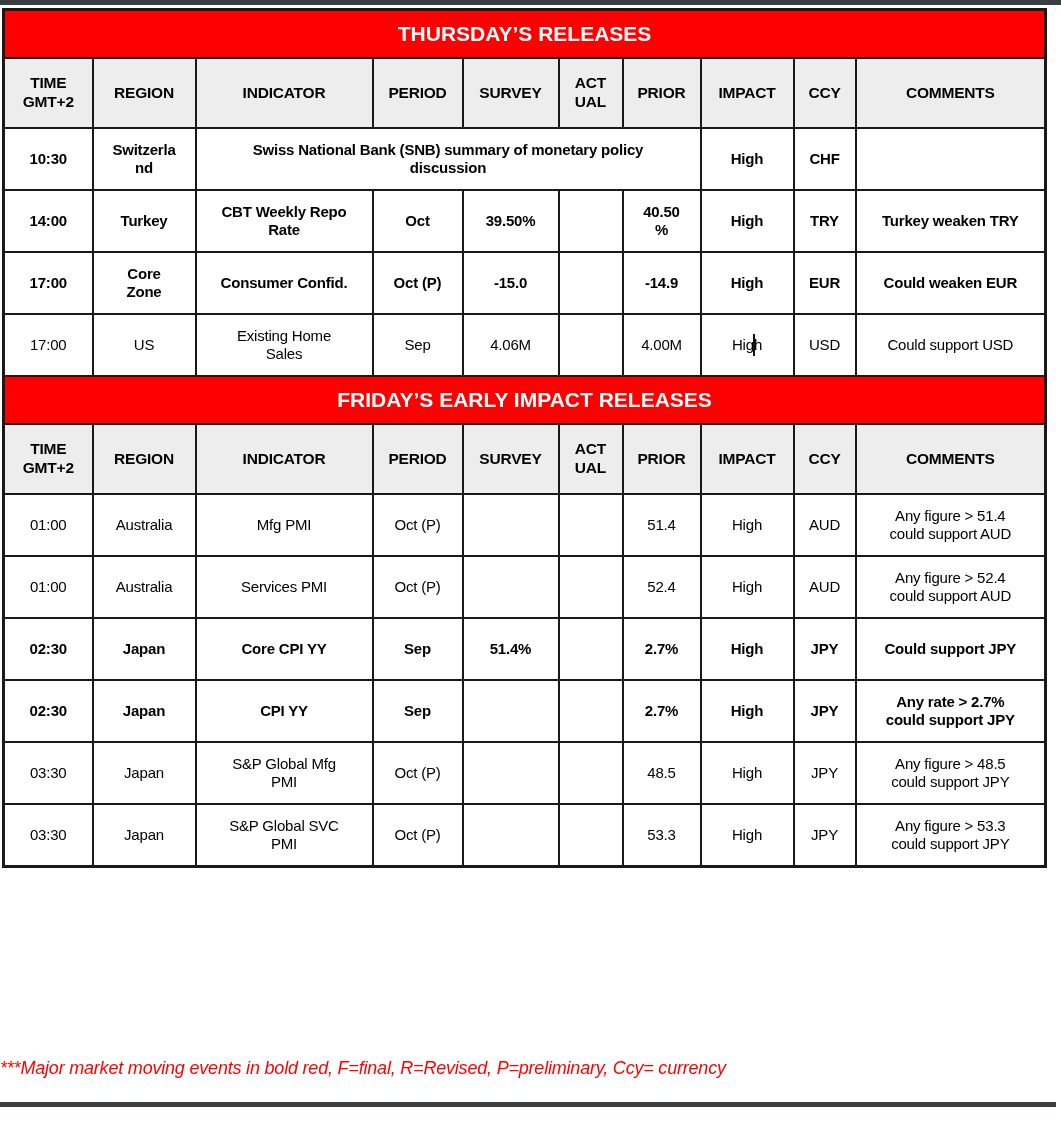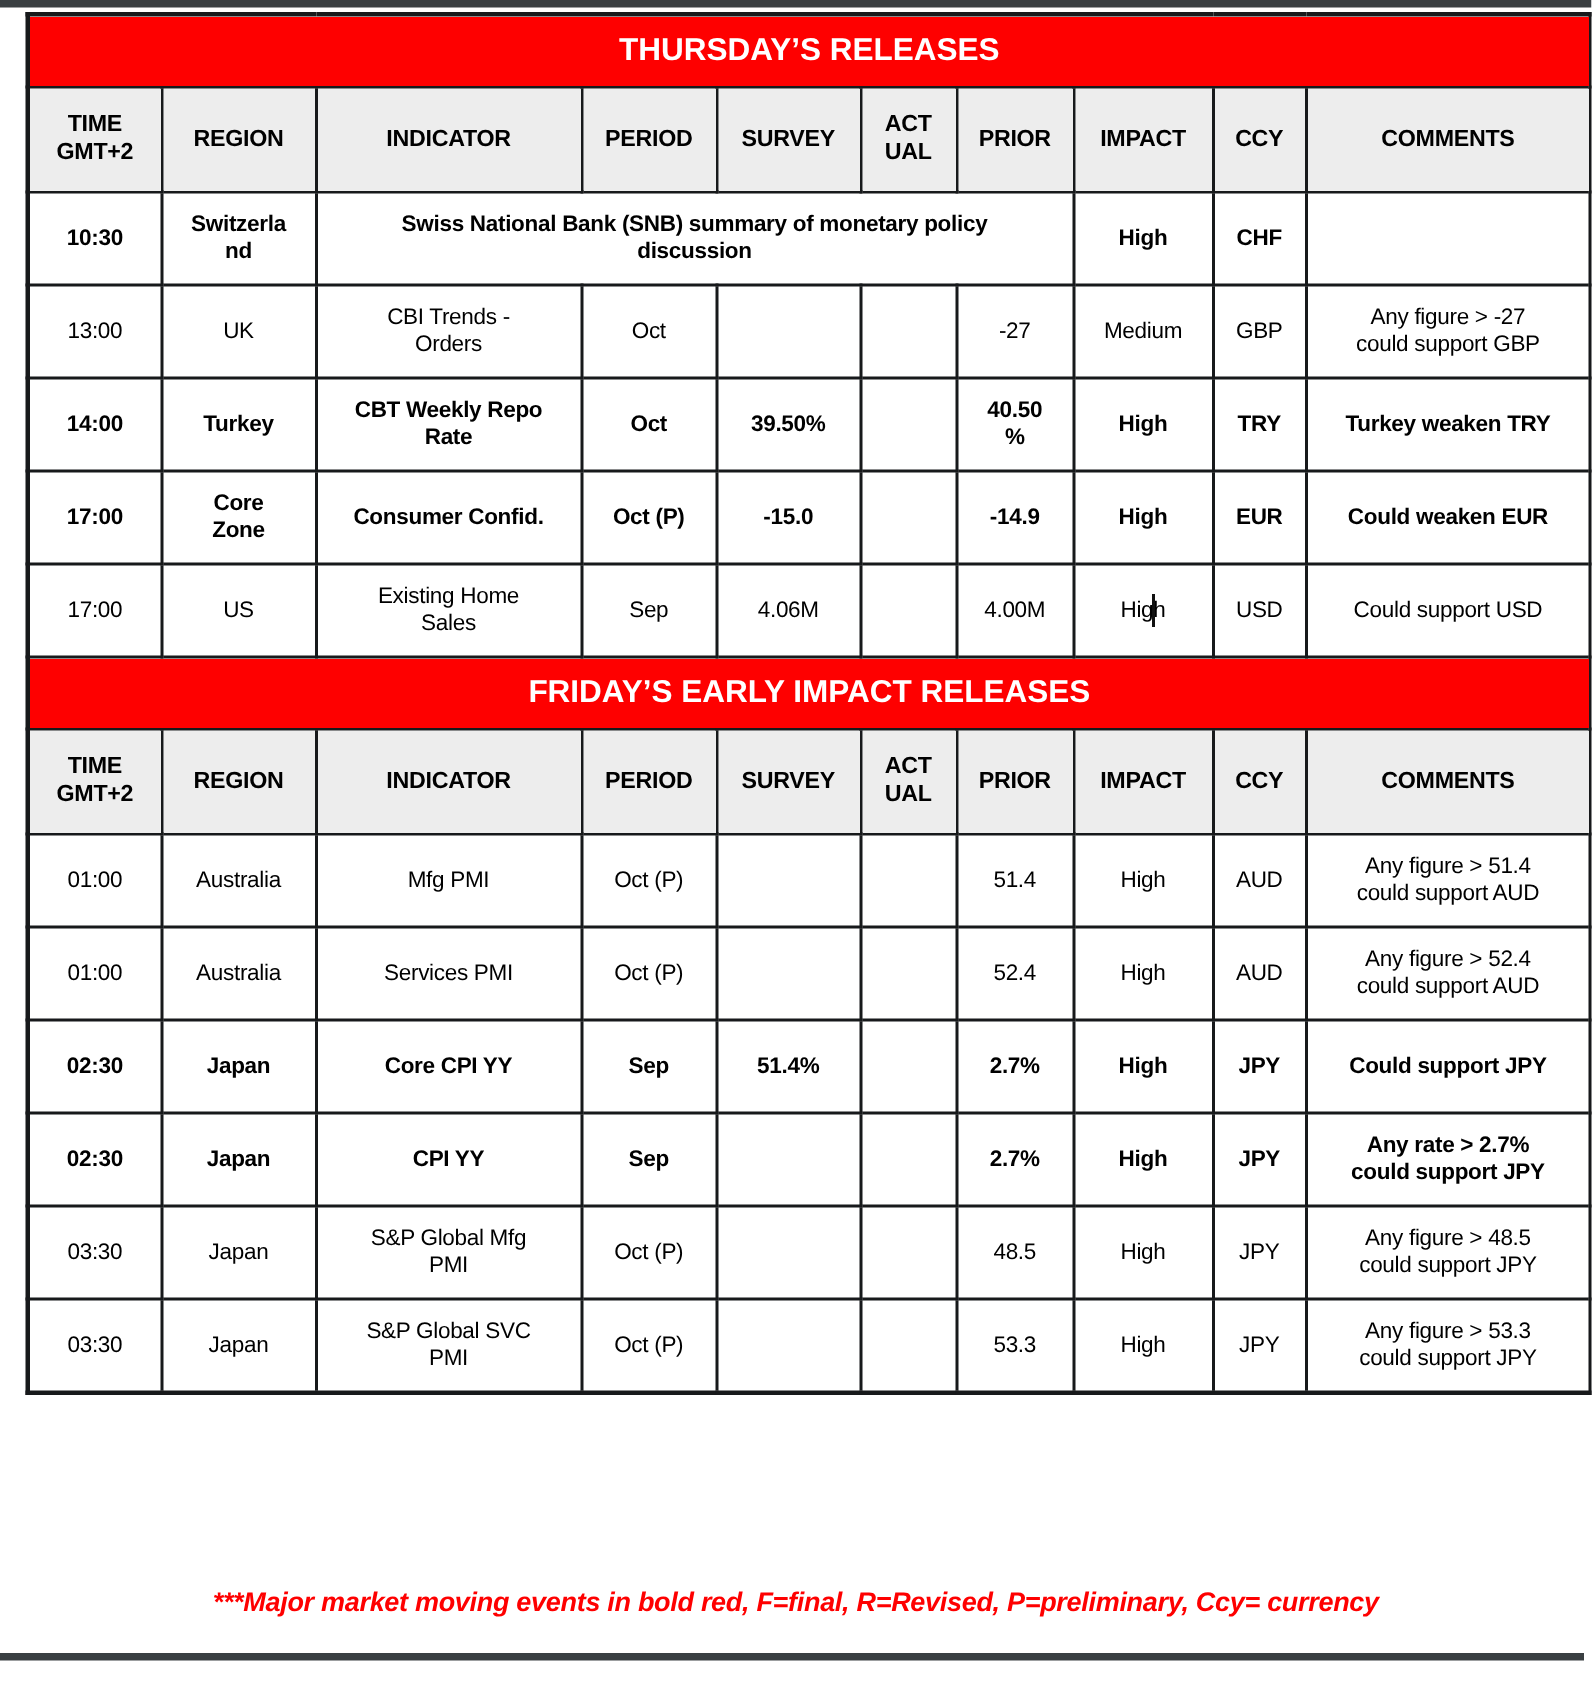--- a/index.html
+++ b/index.html
@@ -15,21 +15,21 @@
   }
   .top-line {
     position: absolute;
     top: 0; left: 0;
     width: 1061px; height: 5px;
     background: #3a3f42;
   }
   .table-wrap {
     position: absolute;
     top: 8px;
-    left: 17px;
+    left: 2px;
   }
   table.releases {
     border-collapse: collapse;
     table-layout: fixed;
     width: 1042px;
     border: 3px solid #17191b;
   }
   table.releases td, table.releases th {
     border: 2px solid #17191b;
     text-align: center;
@@ -67,23 +67,22 @@
     width: 2px;
     height: 22px;
     background: #111;
     pointer-events: none;
   }
   .footnote {
     position: absolute;
     top: 1058px;
     left: 0;
     width: 1061px;
-    text-align: center;
     color: #fe0000;
-    font-weight: bold;
+    font-weight: normal;
     font-style: italic;
     font-size: 18px;
     letter-spacing: -0.2px;
   }
   .bottom-line {
     position: absolute;
     top: 1102px;
     left: 0;
     width: 1056px;
     height: 5px;
@@ -131,34 +130,20 @@
         <tr class="data bold">
           <td>10:30</td>
           <td>Switzerla
 nd</td>
           <td colspan="5">Swiss National Bank (SNB) summary of monetary policy
 discussion</td>
           <td>High</td>
           <td>CHF</td>
           <td></td>
         </tr>
-        <tr class="data">
-          <td>13:00</td>
-          <td>UK</td>
-          <td>CBI Trends -
-Orders</td>
-          <td>Oct</td>
-          <td></td>
-          <td></td>
-          <td>-27</td>
-          <td>Medium</td>
-          <td>GBP</td>
-          <td>Any figure &gt; -27
-could support GBP</td>
-        </tr>
         <tr class="data bold">
           <td>14:00</td>
           <td>Turkey</td>
           <td>CBT Weekly Repo
 Rate</td>
           <td>Oct</td>
           <td>39.50%</td>
           <td></td>
           <td>40.50
 %</td>

